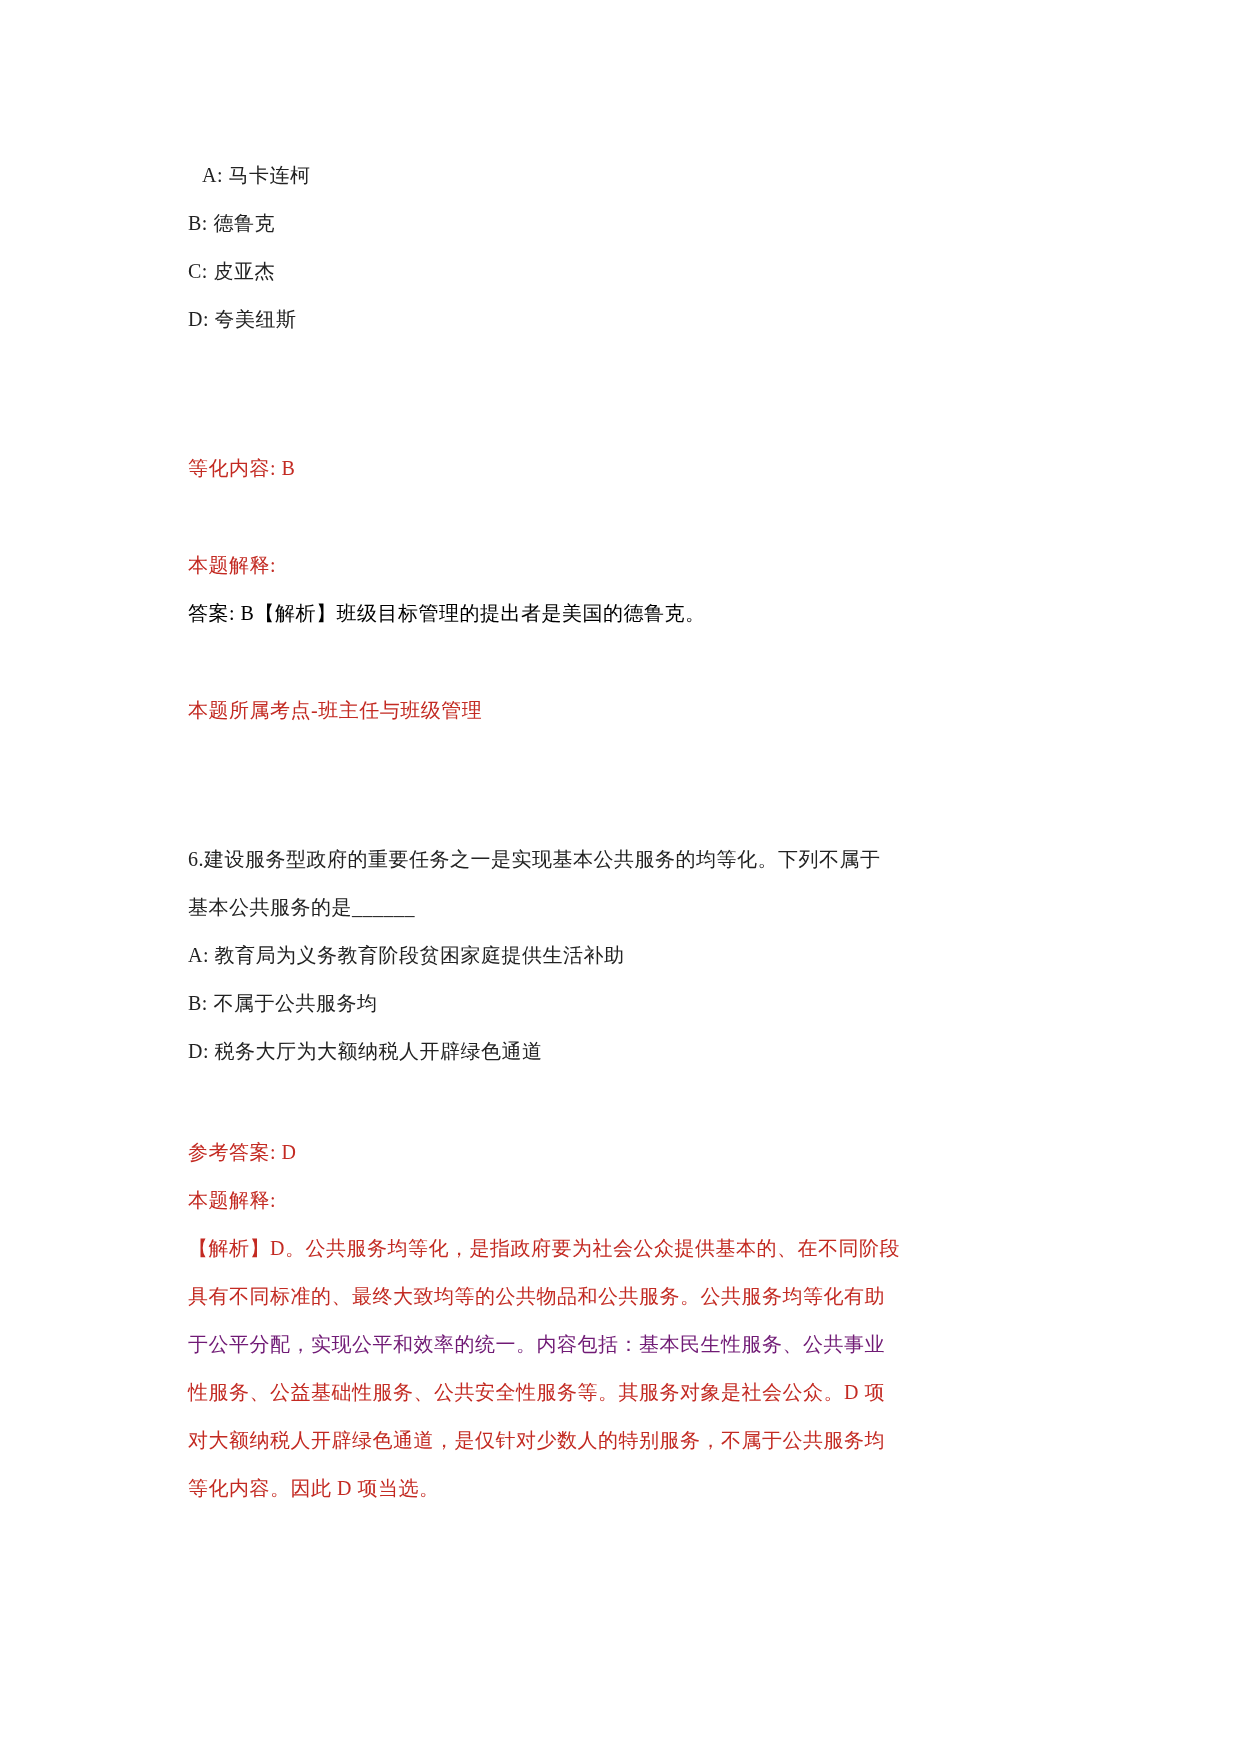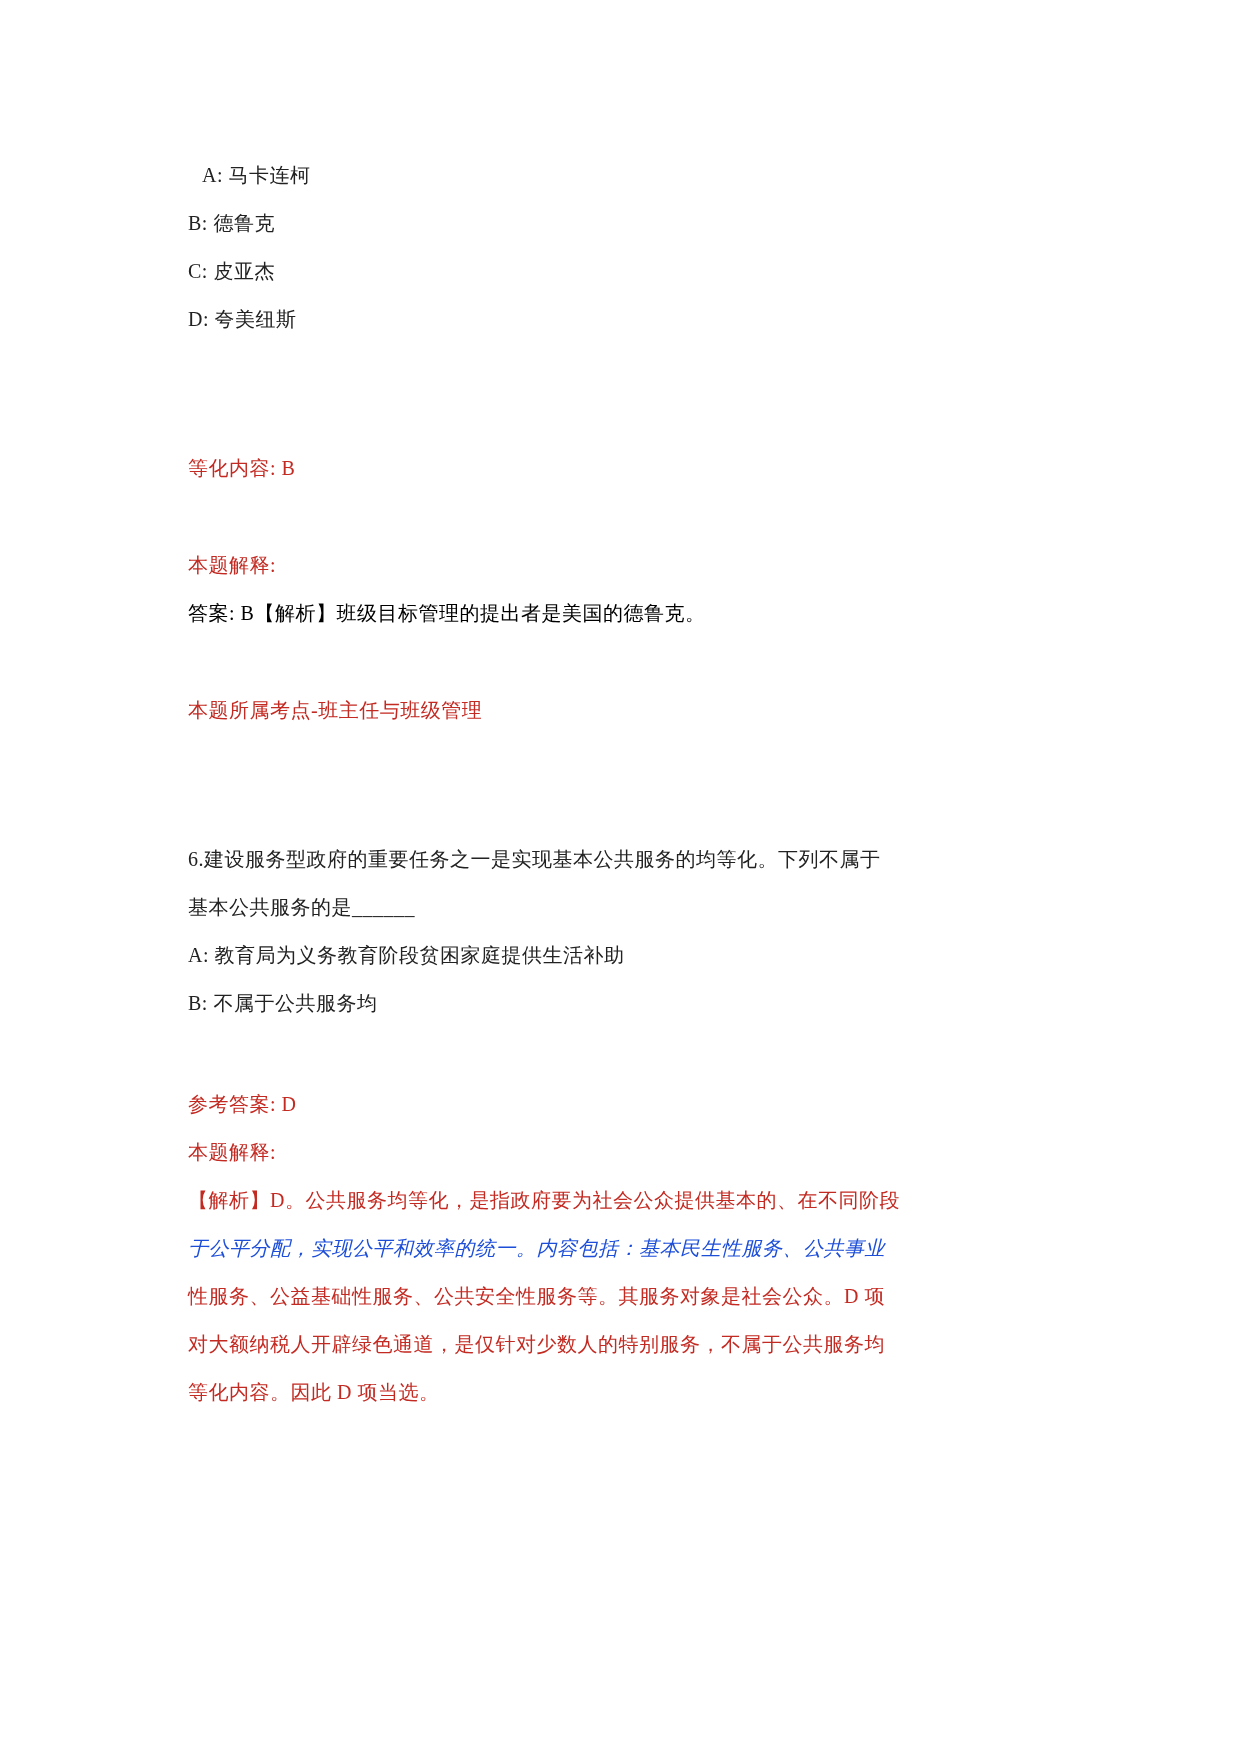--- a/index.html
+++ b/index.html
@@ -54,26 +54,28 @@
   <div class="line red gap-md" style="color: rgb(195, 42, 34);">本题解释:</div>
   <div class="line red" style="color: #000000;">答案: B【解析】班级目标管理的提出者是美国的德鲁克。</div>
 
   <div class="line red gap-md" style="color: rgb(195, 42, 34);">本题所属考点-班主任与班级管理</div>
 
   <div class="gap-xl">
     <div class="line">6.建设服务型政府的重要任务之一是实现基本公共服务的均等化。下列不属于</div>
     <div class="line">基本公共服务的是______</div>
     <div class="line">A: 教育局为义务教育阶段贫困家庭提供生活补助</div>
     <div class="line">B: 不属于公共服务均</div>
+    <div class="line">D: 税务大厅为大额纳税人开辟绿色通道</div>
   </div>
 
   <div class="line red gap-lg" style="color: rgb(195, 42, 34);">参考答案: D</div>
   <div class="line red" style="color: rgb(195, 42, 34);">本题解释:</div>
 
   <div>
     <div class="line red" style="color: rgb(195, 42, 34);">【解析】D。公共服务均等化，是指政府要为社会公众提供基本的、在不同阶段</div>
-    <div class="line red" style="color: #1d4ed8; font-style: italic;">于公平分配，实现公平和效率的统一。内容包括：基本民生性服务、公共事业</div>
+    <div class="line red" style="color: rgb(195, 42, 34);">具有不同标准的、最终大致均等的公共物品和公共服务。公共服务均等化有助</div>
+    <div class="line red" style="color: #701a75;">于公平分配，实现公平和效率的统一。内容包括：基本民生性服务、公共事业</div>
     <div class="line red" style="color: rgb(195, 42, 34);">性服务、公益基础性服务、公共安全性服务等。其服务对象是社会公众。D 项</div>
     <div class="line red" style="color: rgb(195, 42, 34);">对大额纳税人开辟绿色通道，是仅针对少数人的特别服务，不属于公共服务均</div>
     <div class="line red" style="color: rgb(195, 42, 34);">等化内容。因此 D 项当选。</div>
   </div>
 
 </div>
 
 </body></html>

